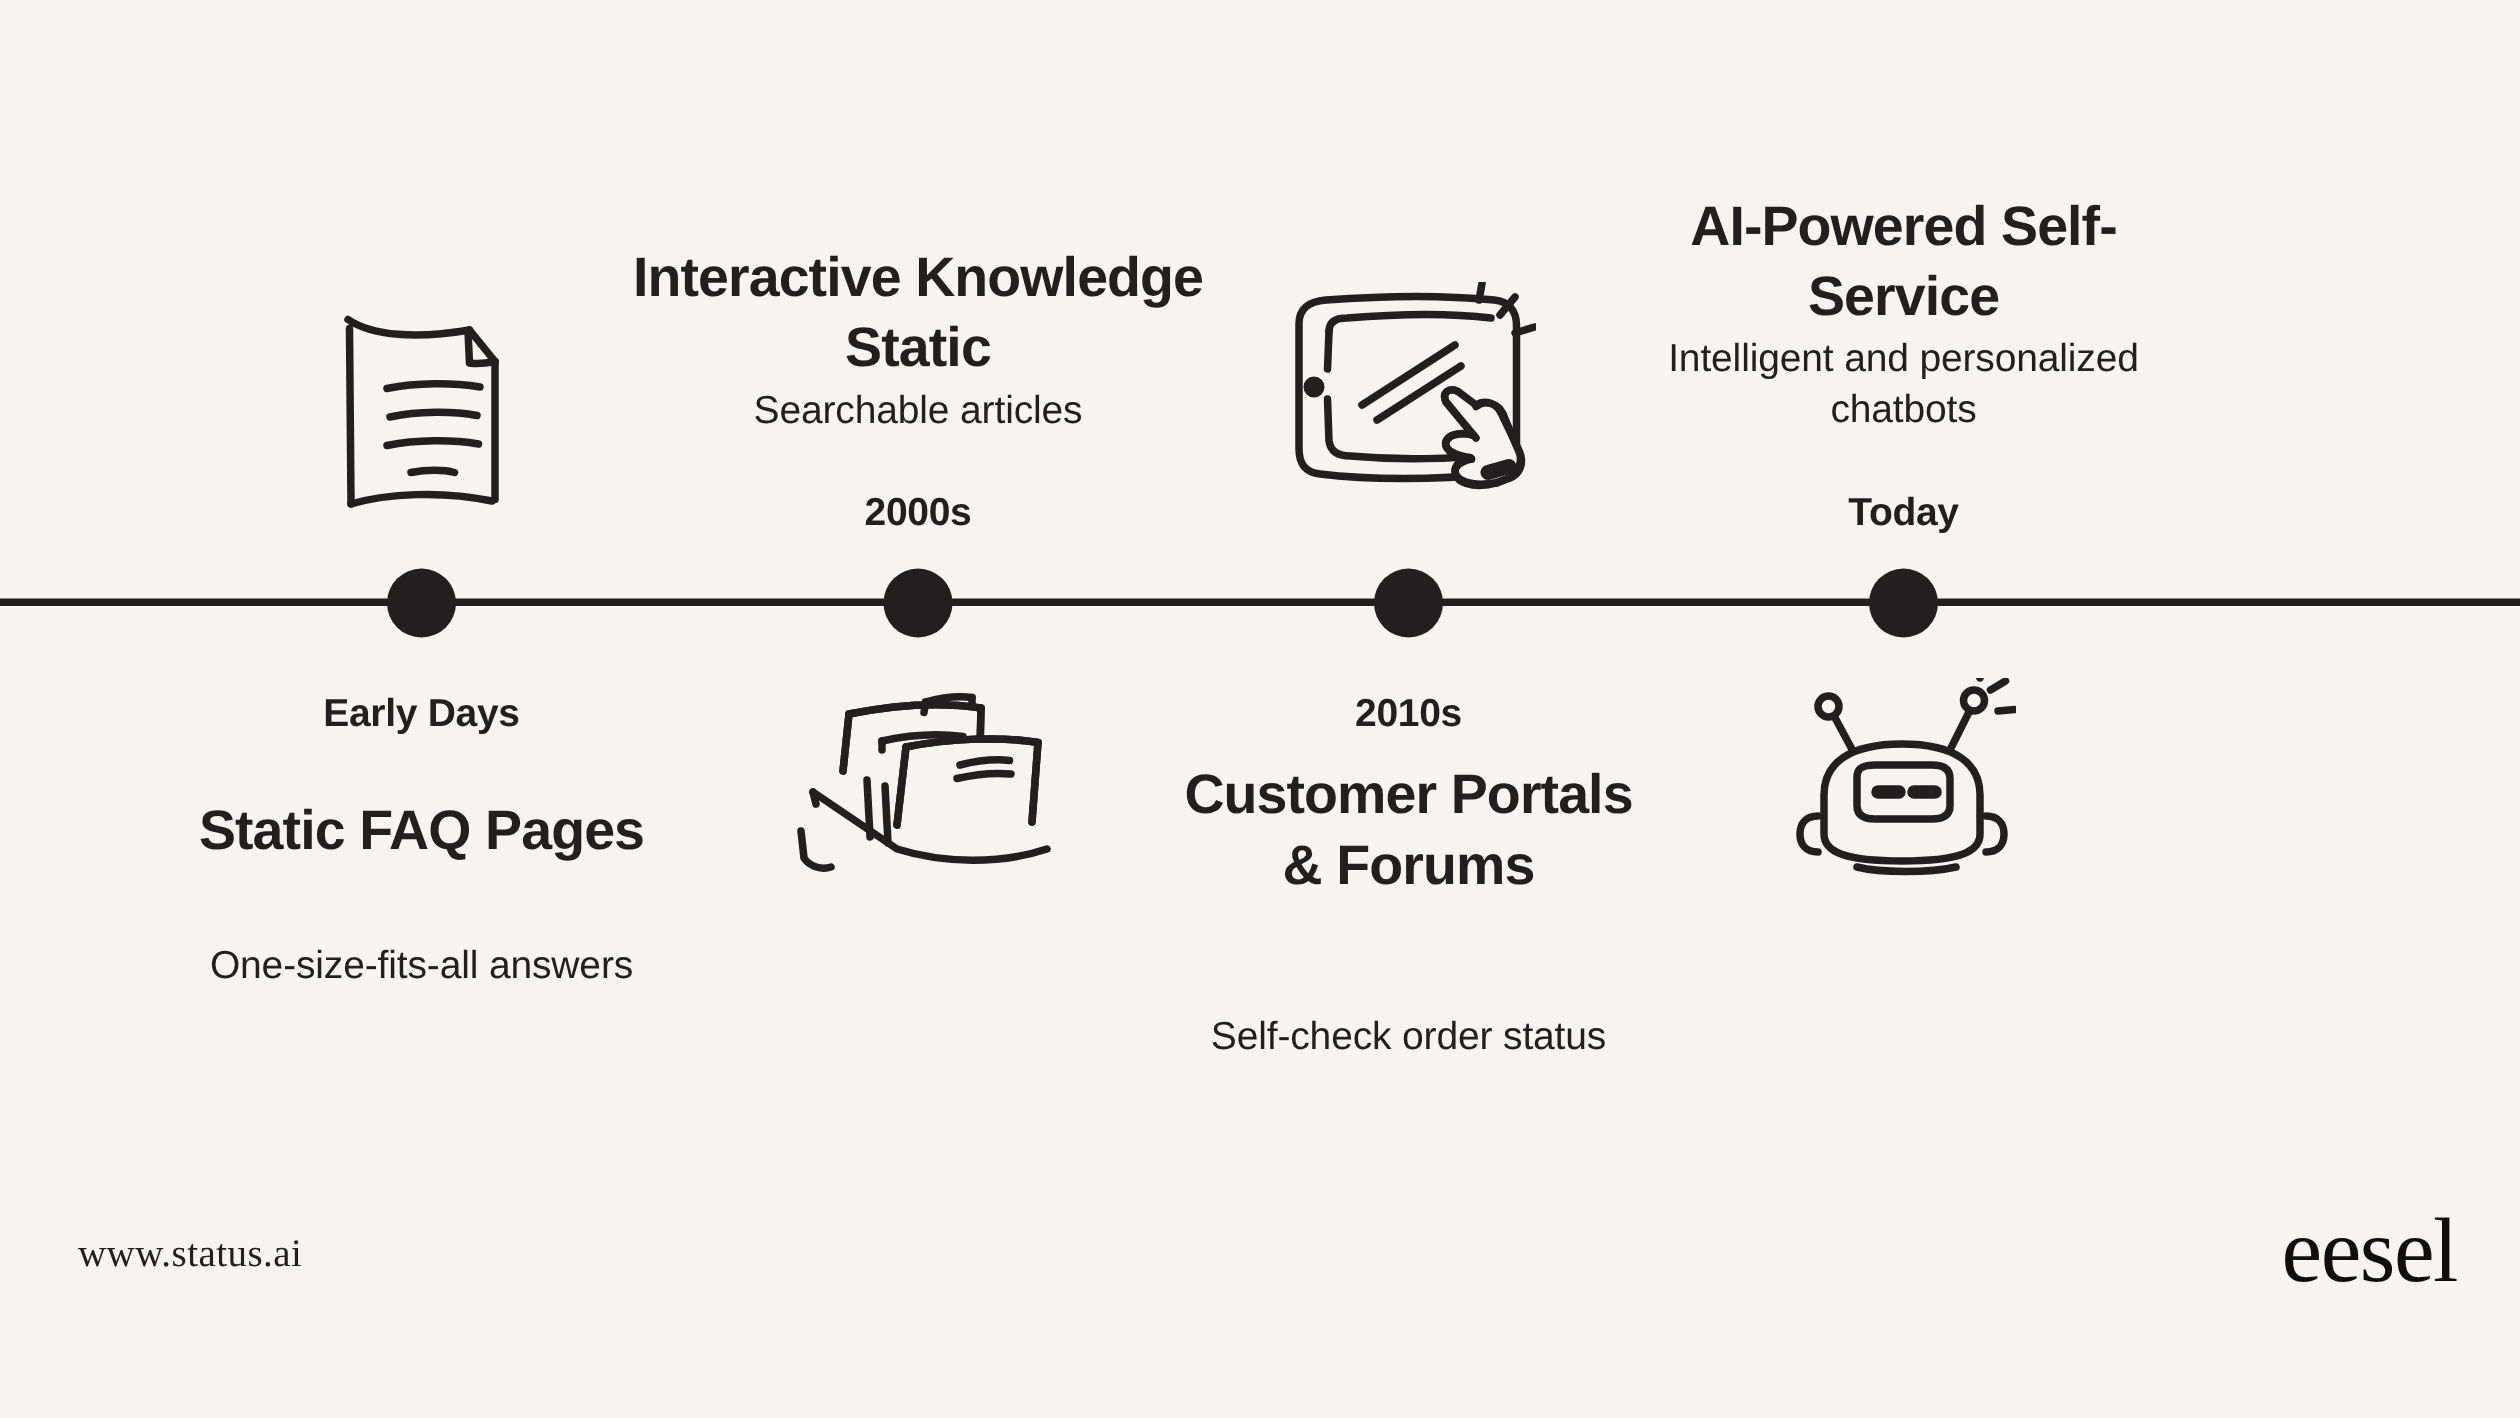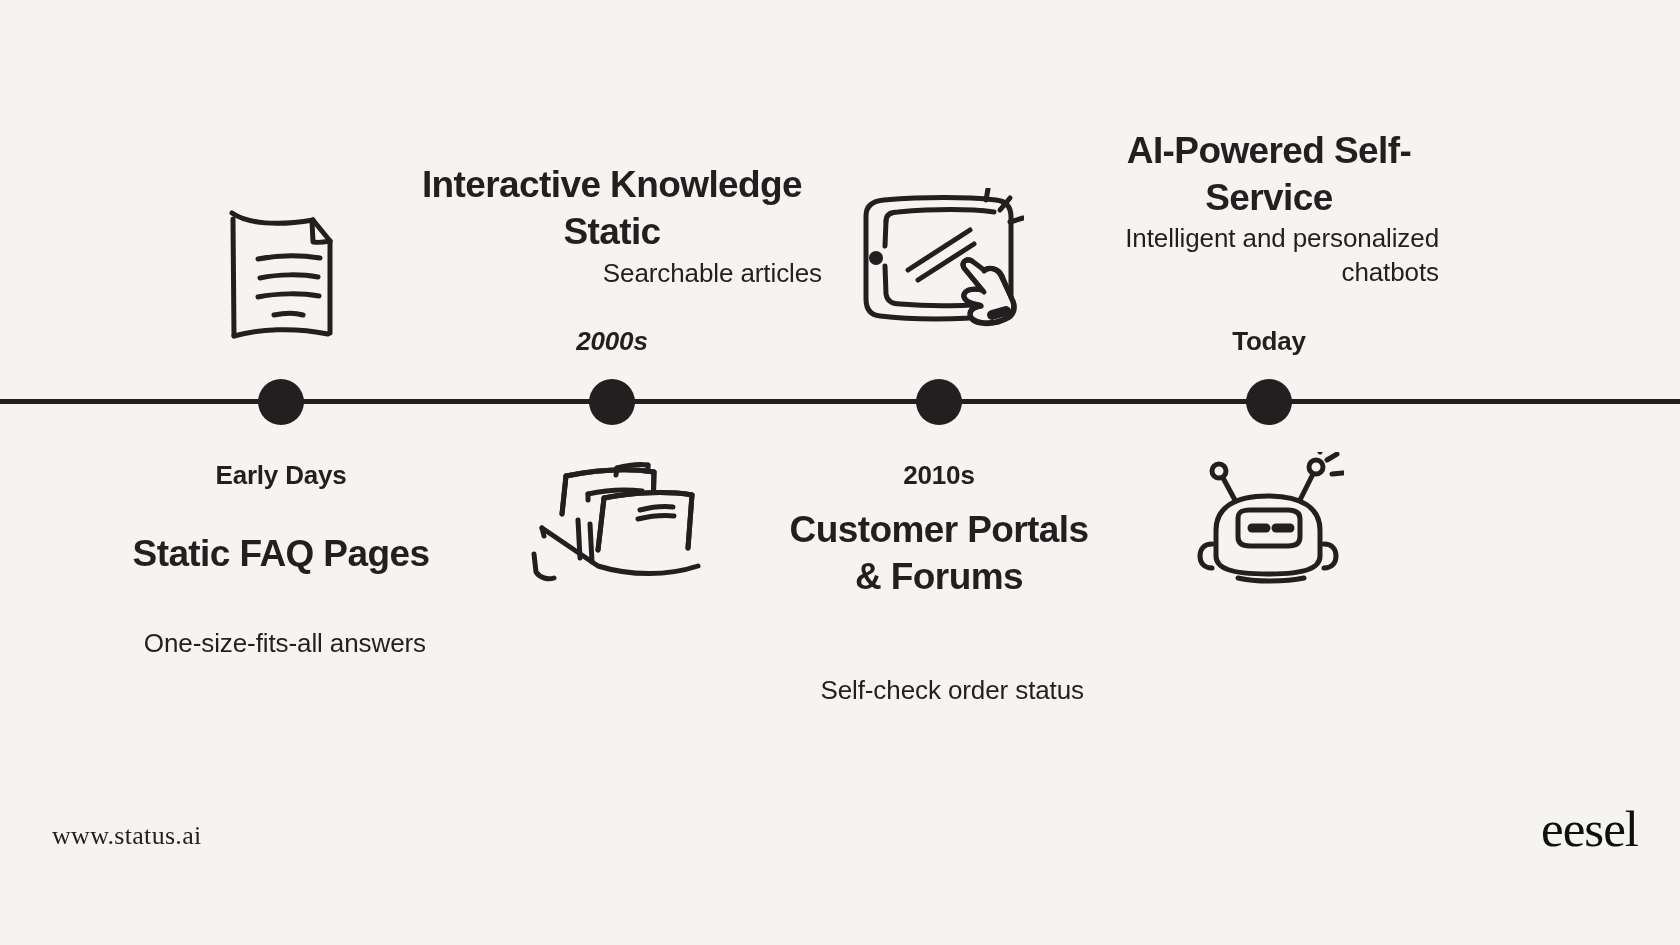--- a/index.html
+++ b/index.html
@@ -37,39 +37,39 @@
     position:absolute;
     font-size:37px; font-weight:bold;
     line-height:1.26; letter-spacing:-0.6px;
     text-align:center;
     transform:translateX(-50%);
   }
   .desc {
     position:absolute;
     font-size:26px; font-weight:400;
     line-height:1.32; letter-spacing:-0.1px;
-    text-align:right;
+    text-align:center;
     transform:translateX(-50%);
   }
   .icon {
     position:absolute;
     transform:translateX(-50%);
   }
 
   
   .site-url {
     position:absolute; left:52px; top:821px;
     font-family:"Liberation Serif", serif;
     font-size:26px; letter-spacing:0.3px;
     color:#231f20;
   }
   .brand {
     position:absolute; right:42px; top:800px;
     font-family:"Liberation Serif", serif;
-    font-size:51px; letter-spacing:-1px;
+    font-size:61px; letter-spacing:-1px;
     color:#100f0f;
   }
 </style>
 </head>
 <body>
 
 <div id="stage">
 
   <div class="axis"></div>
   <div class="node" style="left:281px"></div>
@@ -91,21 +91,21 @@
       <path d="M42 104 C62 100 86 100 103 103"></path>
       <path d="M58 122 C68 120 80 120 87 122"></path>
     </svg>
   </div>
   <div class="era" style="left:281px; top:460px;">Early Days</div>
   <div class="title" style="left:281px; top:531px; width:300px;">Static FAQ Pages</div>
   <div class="desc" style="left:281px; top:626px; width:290px;">One-size-fits-all answers</div>
 
   <div class="title" style="left:612px; top:162px; width:420px;">Interactive Knowledge Static</div>
   <div class="desc" style="left:612px; top:256px; width:420px;">Searchable articles</div>
-  <div class="era" style="left:612px; top:326px;font-style:italic;">2000s</div>
+  <div class="era" style="left:612px; top:326px;">2000s</div>
   <div class="icon" style="left:612px; top:462px;">
     <svg width="180" height="120" viewBox="0 0 180 120" fill="none" stroke="#231f20" stroke-width="5" stroke-linecap="round" stroke-linejoin="round">
 
       <path d="M40 52 L44 14 C74 8 106 6 132 10 L131 52" fill="#f5f4f1"></path>
       <path d="M44 14 C74 8 106 6 132 10"></path>
       <path d="M40 52 L44 14"></path>
       <path d="M132 10 L131 50"></path>
 
       <path d="M95 6 C106 3 118 2 126 3"></path>
       <path d="M95 6 L94 13"></path>

